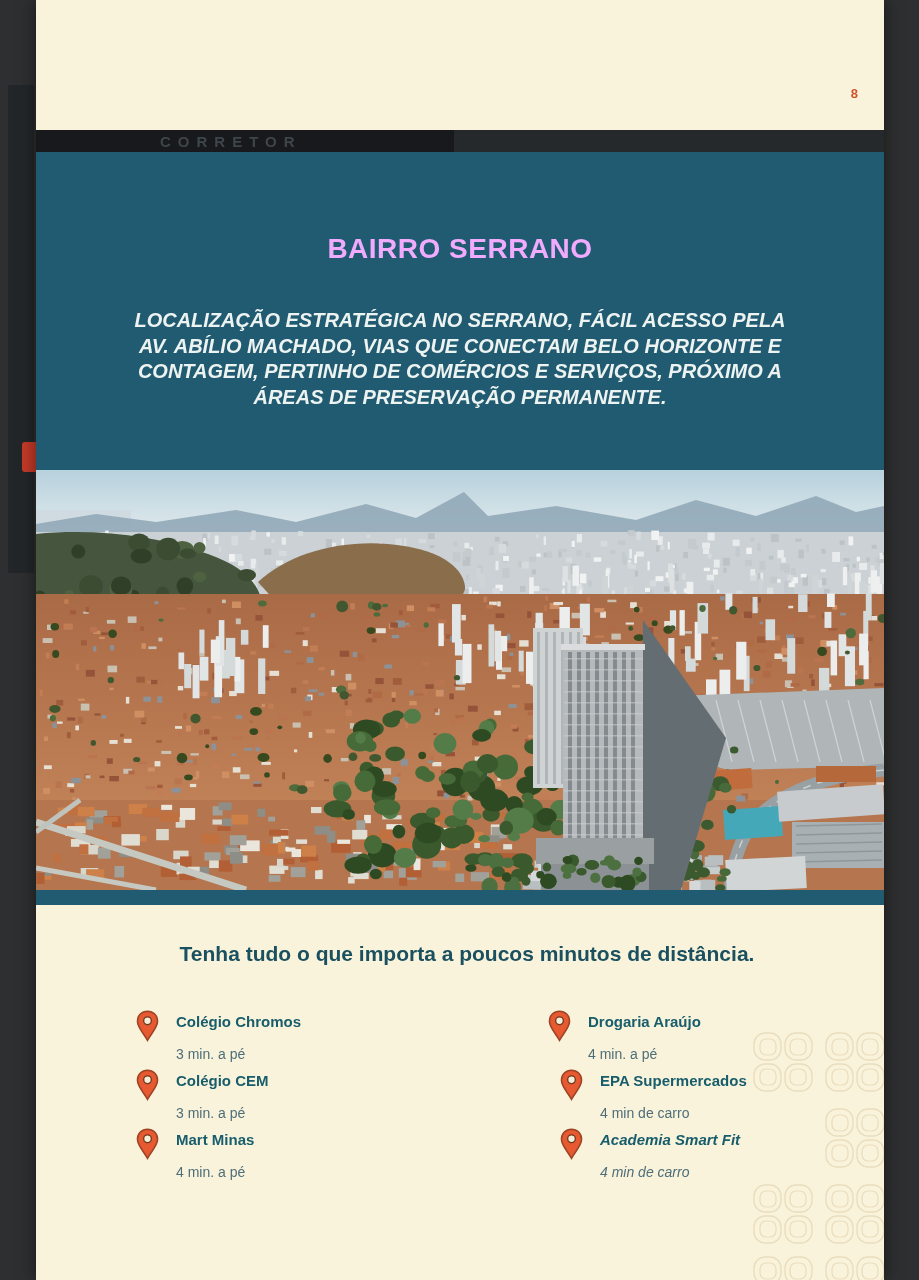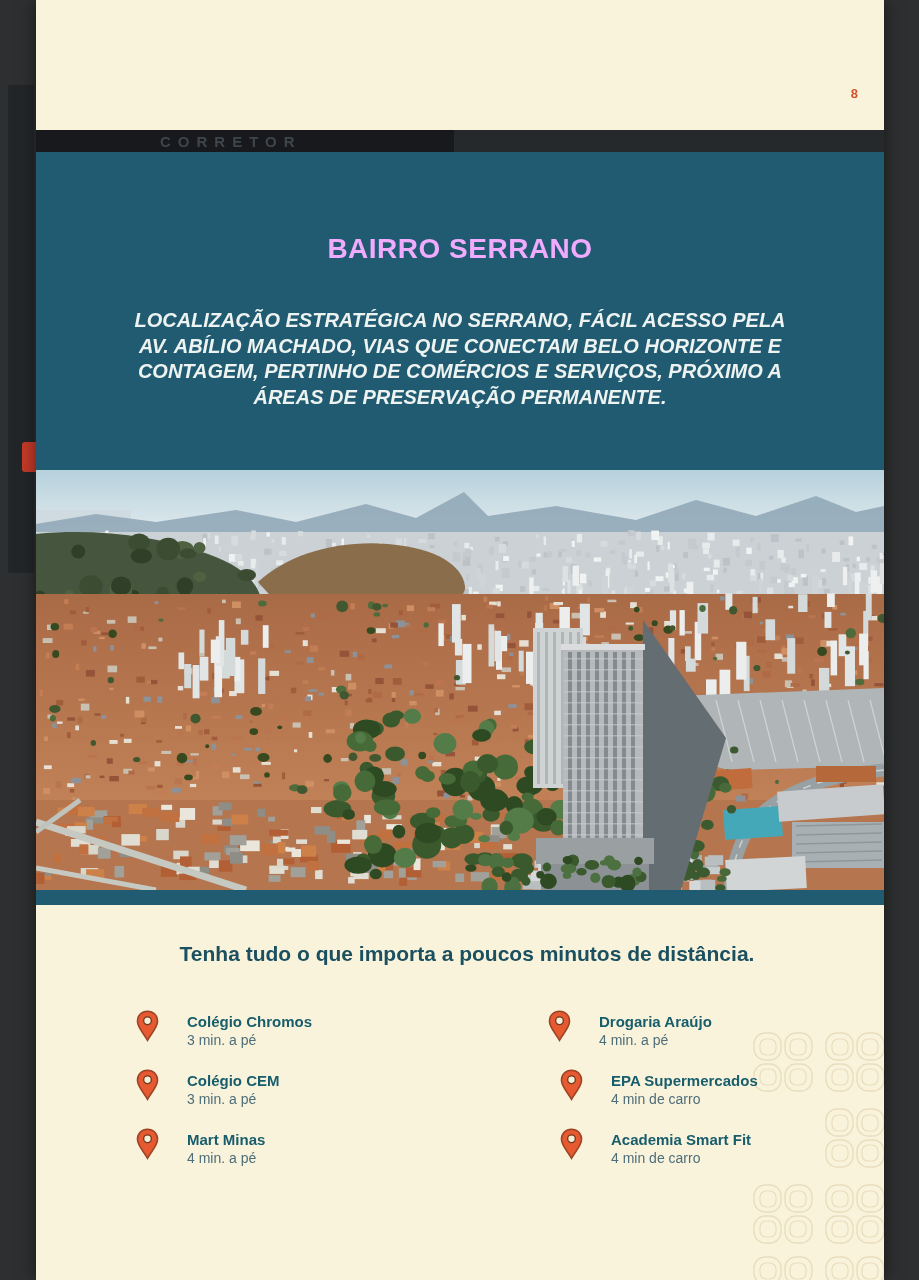--- a/index.html
+++ b/index.html
@@ -28,24 +28,24 @@
   
   .photo{position:relative;height:420px;overflow:hidden;background:#b5754e;}
   .watermark{position:absolute;left:190px;top:138px;display:flex;align-items:flex-start;pointer-events:none;}
   .watermark-text{font-size:60px;font-weight:bold;letter-spacing:1px;color:rgba(255,255,255,.52);line-height:1;}
   .watermark-logo{margin-left:14px;margin-top:-16px;opacity:.52;}
   .photo-strip{height:15px;background:#205b72;}
   
   .amenities{position:relative;height:375px;background:#faf3dc;overflow:hidden;}
   .amenities-heading{position:absolute;top:37px;left:0;width:100%;margin:0;text-align:center;
     font-size:21px;font-weight:bold;color:#1a505f;padding-left:7px;}
-  .amenity{position:absolute;display:flex;gap:28px;align-items:flex-start;}
+  .amenity{position:absolute;display:flex;gap:17px;align-items:flex-start;}
   .amenity .txt{padding-top:3px;}
   .amenity .name{font-size:15px;font-weight:bold;color:#175d6b;line-height:19px;}
-  .amenity .dist{font-size:14px;color:#4d6e79;line-height:19px;margin-top:0;}
+  .amenity .dist{font-size:14px;color:#4d6e79;line-height:19px;margin-top:14px;}
   .corner-pattern{position:absolute;left:712px;top:118px;}
 </style>
 </head>
 <body>
 
 <div class="behind-panel"></div>
 <div class="red-peek"></div>
 
 <div class="page">
 
@@ -1709,21 +1709,21 @@
     <div class="amenity" style="left:524px;top:163px;">
       <svg width="23" height="34" viewBox="0 0 24 34">
           <path d="M12,1.5 C6,1.5 1.5,6 1.5,12 C1.5,18.5 8,24.5 12,32 C16,24.5 22.5,18.5 22.5,12 C22.5,6 18,1.5 12,1.5 Z" fill="#e75931" stroke="#9c4424" stroke-width="1.6"></path>
           <circle cx="12" cy="11.5" r="4" fill="#f6eed6" stroke="#6b3a22" stroke-width="1.4"></circle>
         </svg>
       <div class="txt">
           <div class="name">EPA Supermercados</div>
       <div class="dist">4 min de carro</div>
         </div>
     </div>
-    <div class="amenity" style="left:524px;top:222px;">
+    <div class="amenity" style="left:524px;top:222px;font-style:italic;">
       <svg width="23" height="34" viewBox="0 0 24 34">
           <path d="M12,1.5 C6,1.5 1.5,6 1.5,12 C1.5,18.5 8,24.5 12,32 C16,24.5 22.5,18.5 22.5,12 C22.5,6 18,1.5 12,1.5 Z" fill="#e75931" stroke="#9c4424" stroke-width="1.6"></path>
           <circle cx="12" cy="11.5" r="4" fill="#f6eed6" stroke="#6b3a22" stroke-width="1.4"></circle>
         </svg>
       <div class="txt">
           <div class="name">Academia Smart Fit</div>
       <div class="dist">4 min de carro</div>
         </div>
     </div>
   </div>

